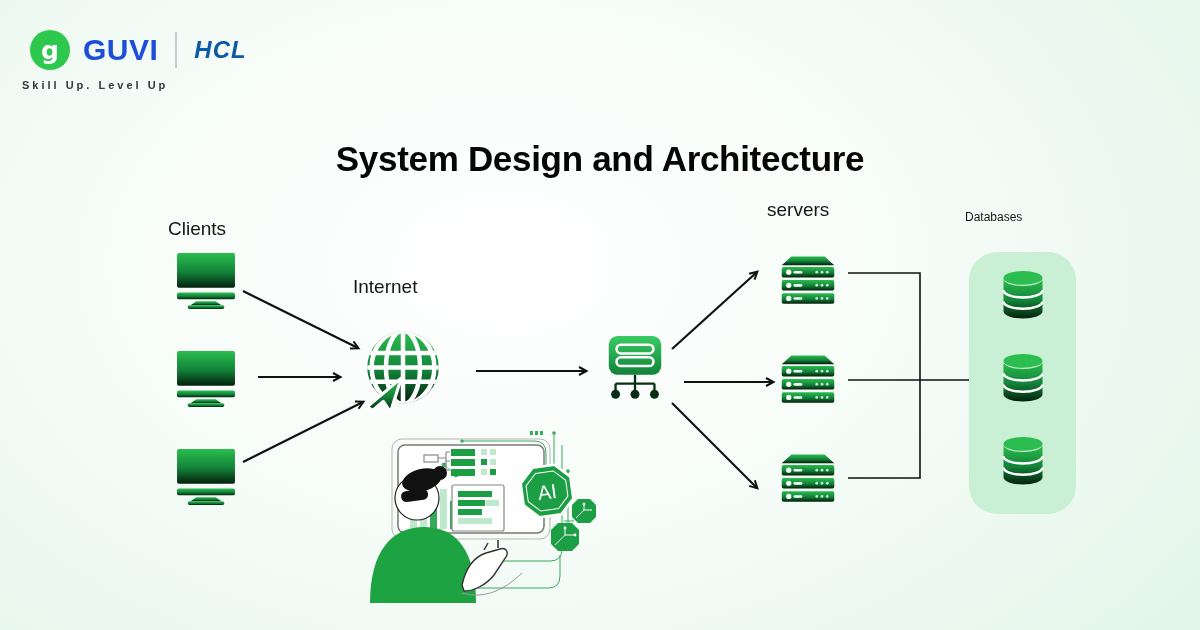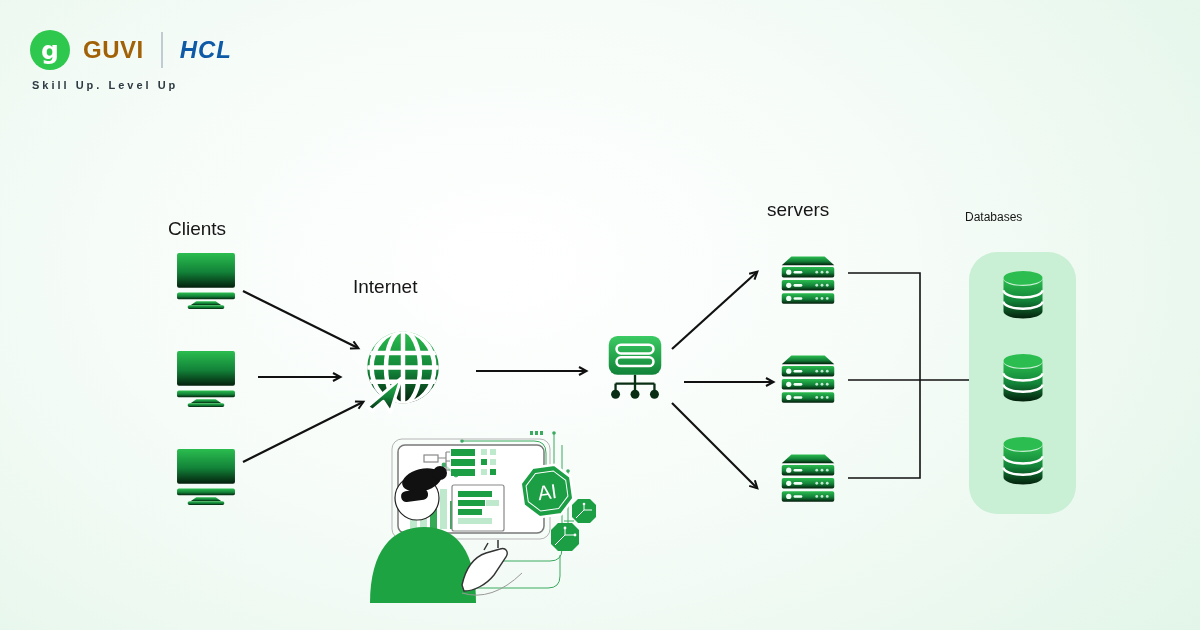--- a/index.html
+++ b/index.html
@@ -9,24 +9,24 @@
     position:relative;
     background:
       radial-gradient(ellipse 900px 600px at 42% 42%, #ffffff 0%, #f6fcf8 45%, #e2f5e8 100%);
     color:#151515;
   }
   .canvas{ position:absolute; inset:0; }
 
   
   .logo-row{ position:absolute; left:30px; top:30px; display:flex; align-items:center; gap:13px; }
   .logo-mark{ width:40px; height:40px; }
-  .brand-text{ font-size:24px; font-weight:800; letter-spacing:.5px; color:#a16207; }
+  .brand-text{ font-size:30px; font-weight:800; letter-spacing:.5px; color:#1d4ed8; }
   .logo-divider{ width:2px; height:36px; background:#c3cbd2; margin:0 4px; }
   .partner-text{ font-size:24px; font-weight:800; font-style:italic; color:#0e5aa7; letter-spacing:1px; }
-  .tagline{ position:absolute; left:32px; top:79px; font-size:11px; font-weight:700;
+  .tagline{ position:absolute; left:22px; top:79px; font-size:11px; font-weight:700;
             letter-spacing:3px; color:#2d3a42; }
 
   
   .page-title{ position:absolute; left:0; right:0; top:139px; text-align:center;
                font-size:35px; font-weight:800; color:#060606; letter-spacing:-.3px; }
 
   
   .node-label{ position:absolute; font-size:19px; color:#161616; }
   .label-clients  { left:168px; top:218px; }
   .label-internet { left:353px; top:276px; width:100px; text-align:left; }
@@ -148,20 +148,21 @@
     <svg class="logo-mark" viewBox="0 0 40 40">
       <circle cx="20" cy="20" r="20" fill="#2ec84e"></circle>
       <text x="20" y="29" text-anchor="middle" font-family="DejaVu Sans, sans-serif" font-size="25" font-weight="bold" fill="#ffffff">g</text>
     </svg>
     <span class="brand-text">GUVI</span>
     <span class="logo-divider"></span>
     <span class="partner-text">HCL</span>
   </div>
   <div class="tagline">Skill Up. Level Up</div>
 
+  <h1 class="page-title">System Design and Architecture</h1>
 
   <div class="node-label label-clients">Clients</div>
   <div class="node-label label-internet">Internet</div>
   <div class="node-label label-servers">servers</div>
   <div class="node-label label-databases">Databases</div>
 
   <div class="clients-col">
     <svg class="client-icon" viewBox="0 0 64 58">
         <use href="#sym-monitor"></use>
       </svg>

